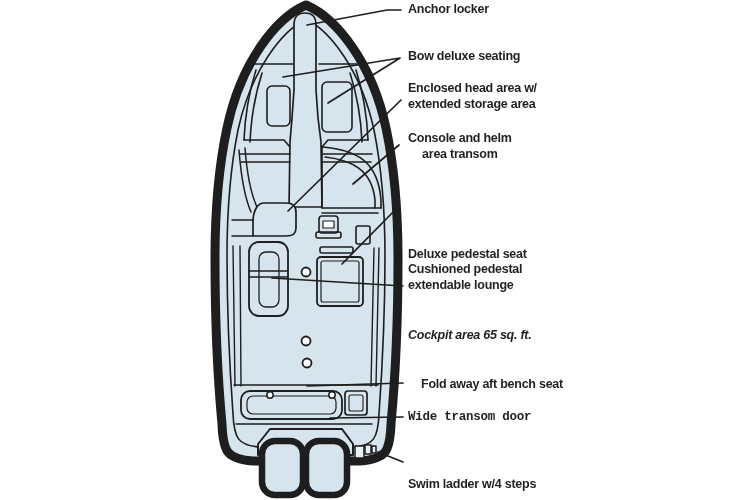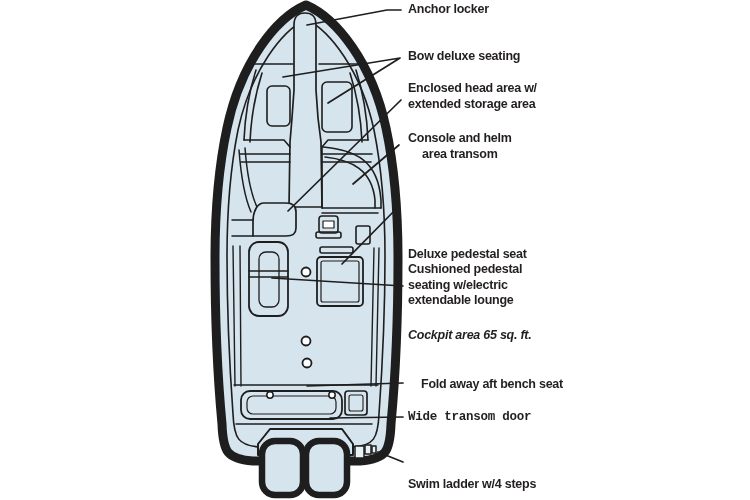--- a/index.html
+++ b/index.html
@@ -175,21 +175,20 @@
     <div>Console and helm</div>
     <div>area transom</div>
   </div>
 
   <div class="callout co-pedestal">
     <div>Deluxe pedestal seat</div>
   </div>
 
   <div class="callout co-companion">
     <div>Cushioned pedestal</div>
-    <div>seating w/electric</div>
     <div>extendable lounge</div>
   </div>
 
   <div class="callout co-cockpit">
     <div>Cockpit area 65 sq. ft.</div>
   </div>
 
   <div class="callout co-aftbench">
     <div>Fold away aft bench seat</div>
   </div>

